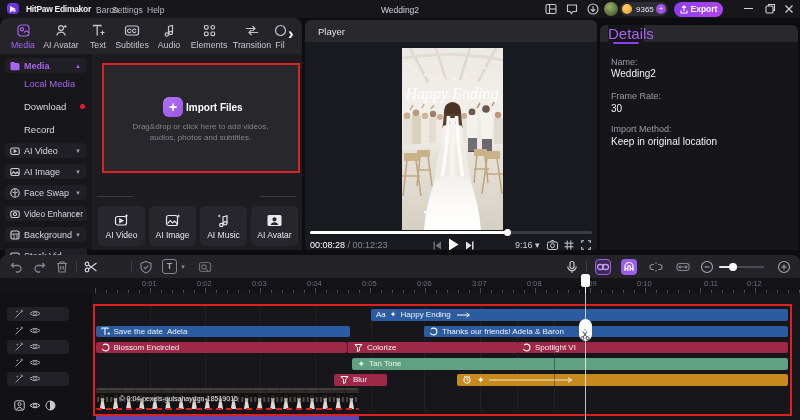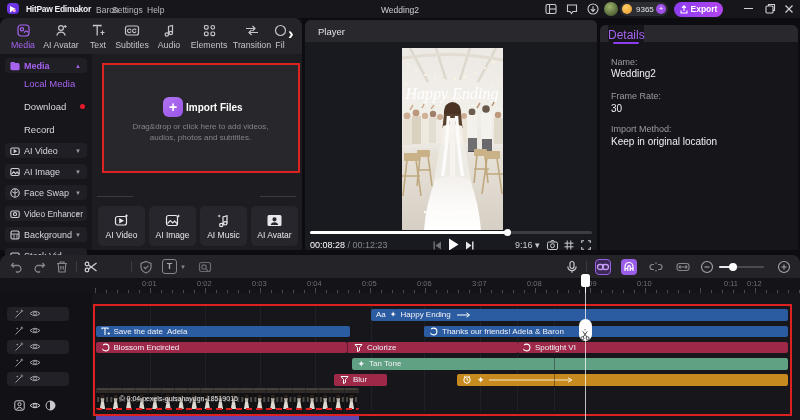--- a/index.html
+++ b/index.html
@@ -65,21 +65,21 @@
   #progknob { left:194px; top:-2px; width:7px; height:7px; border-radius:50%; background:#fff; }
   #timetxt { left:5px; top:220px; font-size:9px; color:#fff; }
   #ratio { left:210px; top:220px; font-size:9px; color:#c9c9cf; }
 
   
   #detailspanel { left:600px; top:25px; width:198px; height:225px; background:#16161a;
     border-radius:6px 6px 0 0; overflow:hidden; }
   #detailshdr { left:0; top:0; width:198px; height:17px; background:#28282d; }
   #detailstab { left:8px; top:0; width:36px; height:19px; background:#16161a;
     border-radius:0 0 5px 5px; text-align:center; }
-  #detailstab span { font-size:12px; color:#a763ef; line-height:15px; }
+  #detailstab span { font-size:15px; color:#a763ef; line-height:15px; }
   #detailstab .ul { position:absolute; left:5px; bottom:0px; width:26px; height:2px;
     background:#8d3cf0; border-radius:1px;}
   .dlabel { position:absolute; left:11px; font-size:9px; color:#9a9aa2; }
   .dvalue { position:absolute; left:11px; font-size:10px; color:#f0f0f4; }
 
   
   #tltoolbar { left:0; top:255px; width:800px; height:23px; background:#232328;
     border-radius:8px 8px 0 0; }
   .tbico { position:absolute; top:4.5px; width:14px; height:14px; }
   .tbdiv { position:absolute; top:6px; width:1px; height:11px; background:#3c3c43; }
@@ -525,21 +525,21 @@
     <div class="rlabel" style="left:50px;">0:01</div>
       <div class="rlabel" style="left:105px;">0:02</div>
     <div class="rlabel" style="left:160px;">0:03</div>
       <div class="rlabel" style="left:215px;">0:04</div>
     <div class="rlabel" style="left:270px;">0:05</div>
       <div class="rlabel" style="left:325px;">0:06</div>
     <div class="rlabel" style="left:380px;">3:07</div>
       <div class="rlabel" style="left:435px;">0:08</div>
     <div class="rlabel" style="left:490px;">0:09</div>
       <div class="rlabel" style="left:545px;">0:10</div>
-    <div class="rlabel" style="left:596px;padding-left:36px;">0:11</div>
+    <div class="rlabel" style="left:576px;padding-left:36px;">0:11</div>
       <div class="rlabel" style="left:655px;">0:12</div>
     <svg class="abs" style="left:0;top:9px;" width="708" height="6" id="ticks">
         <rect x="3" y="1" width="1" height="5" fill="#4a4a52"></rect>
         <rect x="14" y="3" width="1" height="3" fill="#4a4a52"></rect>
         <rect x="25" y="3" width="1" height="3" fill="#4a4a52"></rect>
         <rect x="36" y="3" width="1" height="3" fill="#4a4a52"></rect>
         <rect x="47" y="3" width="1" height="3" fill="#4a4a52"></rect>
         <rect x="58" y="1" width="1" height="5" fill="#4a4a52"></rect>
         <rect x="69" y="3" width="1" height="3" fill="#4a4a52"></rect>
         <rect x="80" y="3" width="1" height="3" fill="#4a4a52"></rect>

